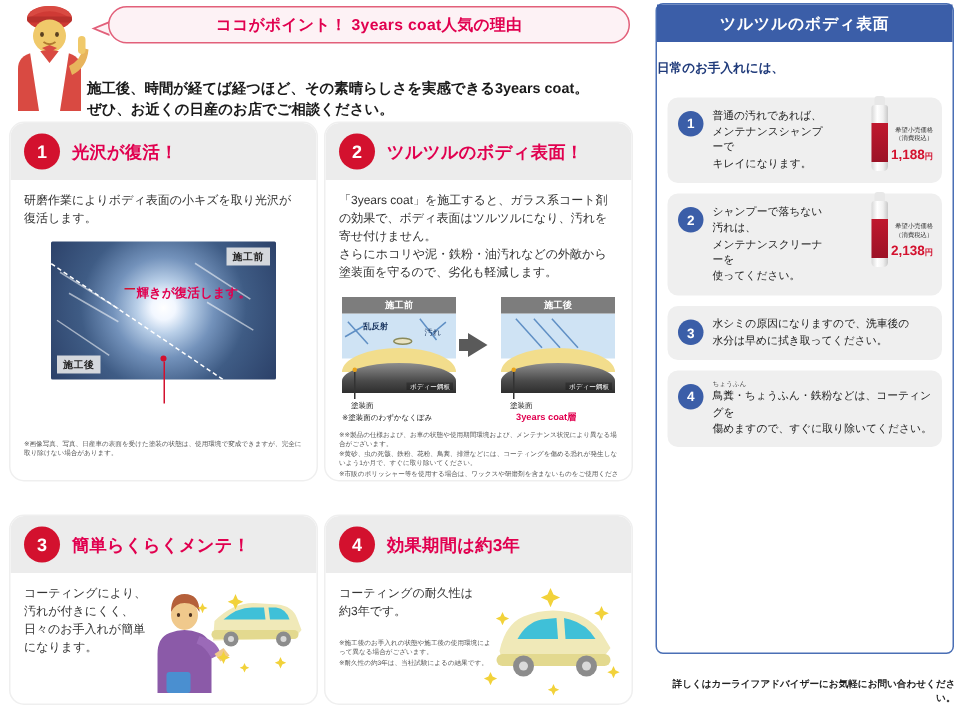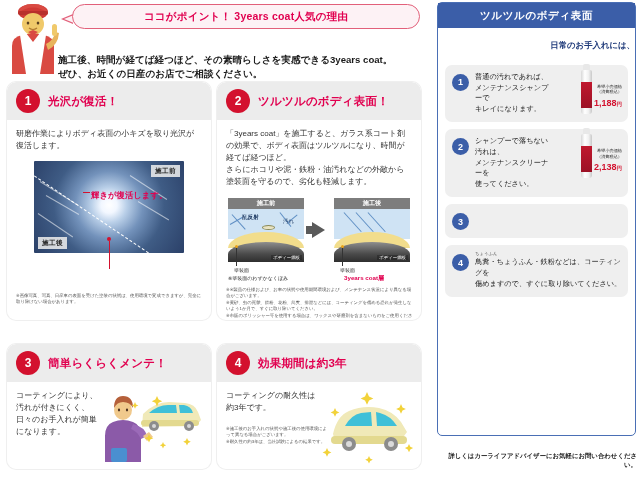--- a/index.html
+++ b/index.html
@@ -147,21 +147,21 @@
   #right-panel {
     position: absolute; left: 437px; top: 2px; width: 199px; height: 434px;
     border: 1.4px solid #4a6fb5; border-radius: 5px; background: #fff;
   }
   #right-head {
     height: 25px; background: #3b5ea8; color: #fff;
     display: flex; align-items: center; justify-content: center;
     font-size: 10.5px; font-weight: bold; letter-spacing: .6px;
   }
   #right-sub {
-    margin-top: 11px; text-align: right; color: #1f3a7a;
+    margin-top: 11px; text-align: left; color: #1f3a7a;
     font-size: 8.4px; font-weight: bold; line-height: 1.65;
   }
   .tip-row {
     position: relative; margin: 7px 7px 0 7px; background: #efefef;
     border-radius: 7px; padding: 7px 6px 7px 7px; display: flex; gap: 6px; min-height: 44px;
   }
   .tip-badge {
     width: 17px; height: 17px; border-radius: 50%; background: #3b5ea8; color: #fff;
     font-size: 9px; font-weight: bold; display: flex; align-items: center;
     justify-content: center; flex: 0 0 auto; margin-top: 2px;
@@ -252,21 +252,21 @@
         <div class="fine-print" style="position:absolute;left:9px;top:211px;width:186px;">※画像写真、写真、日産車の表面を受けた塗装の状態は、使用環境で変成できますが、完全に取り除けない場合があります。</div>
       </div>
     </div>
 
     <div id="card2" class="card">
       <div class="card-head">
         <div class="num-badge">2</div>
         <div class="card-title">ツルツルのボディ表面！</div>
       </div>
       <div class="card-body">
-        <div class="body-text">「3years coat」を施工すると、ガラス系コート剤の効果で、ボディ表面はツルツルになり、時間が経てば経つほど。</div>
+        <div class="body-text">「3years coat」を施工すると、ガラス系コート剤の効果で、ボディ表面はツルツルになり、汚れを寄せ付けません。</div>
         <div class="body-text">さらにホコリや泥・鉄粉・油汚れなどの外敵から塗装面を守るので、劣化も軽減します。</div>
 
         <div id="diagram">
           <div class="panel" id="panel-before">
             <div class="sky"></div>
             <div class="ray" style="left:4px;  top:16px; width:20px; transform:rotate(48deg);"></div>
             <div class="ray" style="left:2px;  top:26px; width:14px; transform:rotate(-30deg);"></div>
             <div class="ray" style="left:52px; top:14px; width:18px; transform:rotate(52deg);"></div>
             <div class="ray" style="left:60px; top:24px; width:12px; transform:rotate(-40deg);"></div>
             <div class="lbl-scatter">乱反射</div>
@@ -422,20 +422,24 @@
           <div>（消費税込）</div>
         </div>
         <div class="price">
           <span>2,138</span><span class="price-yen">円</span>
         </div>
       </div>
     </div>
 
     <div class="tip-row" style="min-height:34px;">
       <div class="tip-badge">3</div>
+      <div class="tip-text">
+        <div>水シミの原因になりますので、洗車後の</div>
+        <div>水分は早めに拭き取ってください。</div>
+      </div>
     </div>
 
     <div class="tip-row" style="min-height:38px;">
       <div class="tip-badge">4</div>
       <div class="tip-text">
         <span class="tip-ruby">ちょうふん</span>
         <div>鳥糞・ちょうふん・鉄粉などは、コーティングを</div>
         <div>傷めますので、すぐに取り除いてください。</div>
       </div>
     </div>

